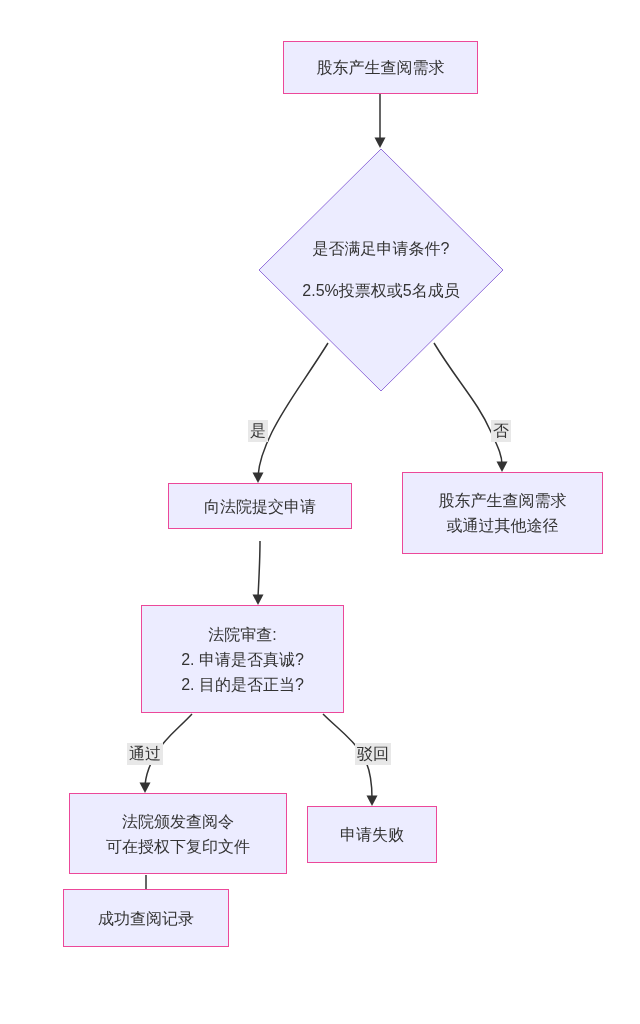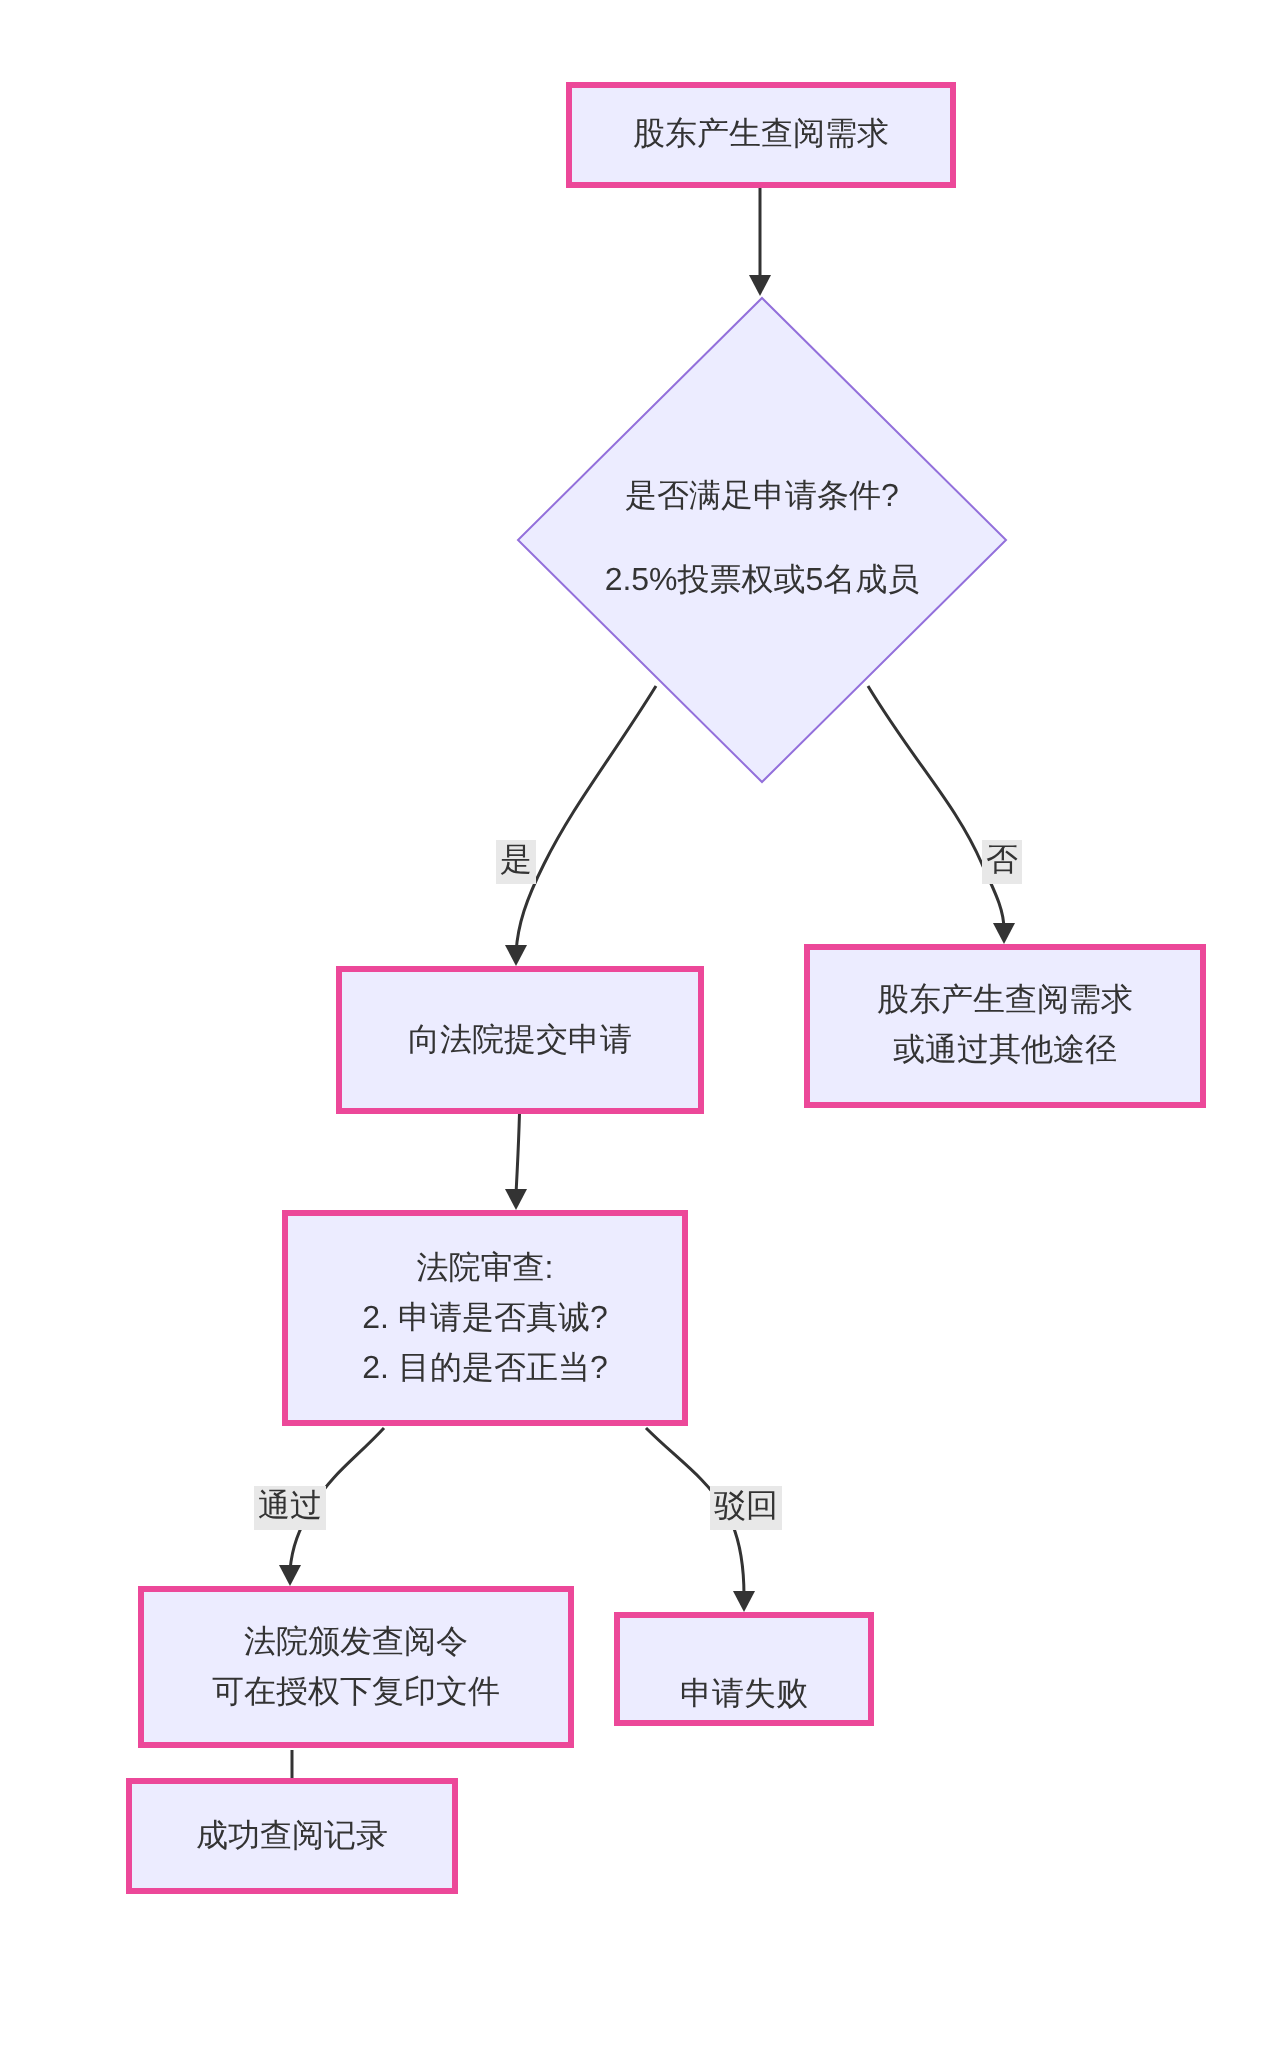--- a/index.html
+++ b/index.html
@@ -22,21 +22,21 @@
     top: 0;
     width: 640px;
     height: 1024px;
     z-index: 1;
   }
   .node {
     position: absolute;
     z-index: 2;
     box-sizing: border-box;
     background: #ECECFF;
-    border: 3px solid #ec4899;
+    border: 1px solid #ec4899;
     display: flex;
     flex-direction: column;
     align-items: center;
     justify-content: center;
     font-size: 16px;
     line-height: 25px;
     text-align: center;
     white-space: nowrap;
   }
   .diamond-text {
@@ -97,41 +97,41 @@
 
   <div class="node" style="left:283px; top:41px; width:195px; height:53px;">
     <span>股东产生查阅需求</span>
   </div>
 
   <div class="diamond-text" style="left:261px; top:244px; width:240px; height:50px;">
     <span>是否满足申请条件?</span>
     <span>2.5%投票权或5名成员</span>
   </div>
 
-  <div class="node" style="left:168px; top:483px; width:184px; height:74px;justify-content:center;">
+  <div class="node" style="left:168px; top:483px; width:184px; height:46px;justify-content:center;">
     <span>向法院提交申请</span>
   </div>
 
   <div class="node" style="left:402px; top:472px; width:201px; height:82px;">
     <span>股东产生查阅需求</span>
     <span>或通过其他途径</span>
   </div>
 
   <div class="node" style="left:141px; top:605px; width:203px; height:108px;">
     <span>法院审查:</span>
     <span>2. 申请是否真诚?</span>
     <span>2. 目的是否正当?</span>
   </div>
 
   <div class="node" style="left:37px; top:793px; width:218px; height:81px;margin-left:32px;">
     <span>法院颁发查阅令</span>
     <span>可在授权下复印文件</span>
   </div>
 
-  <div class="node" style="left:307px; top:806px; width:130px; height:57px;justify-content:flex-end;">
+  <div class="node" style="left:307px; top:806px; width:130px; height:57px;">
     <span>申请失败</span>
   </div>
 
   <div class="node" style="left:63px; top:889px; width:166px; height:58px;">
     <span>成功查阅记录</span>
   </div>
 
   <div class="edge-label" style="left:258px; top:431px;">是</div>
   <div class="edge-label" style="left:501px; top:431px;">否</div>
   <div class="edge-label" style="left:145px; top:754px;">通过</div>

